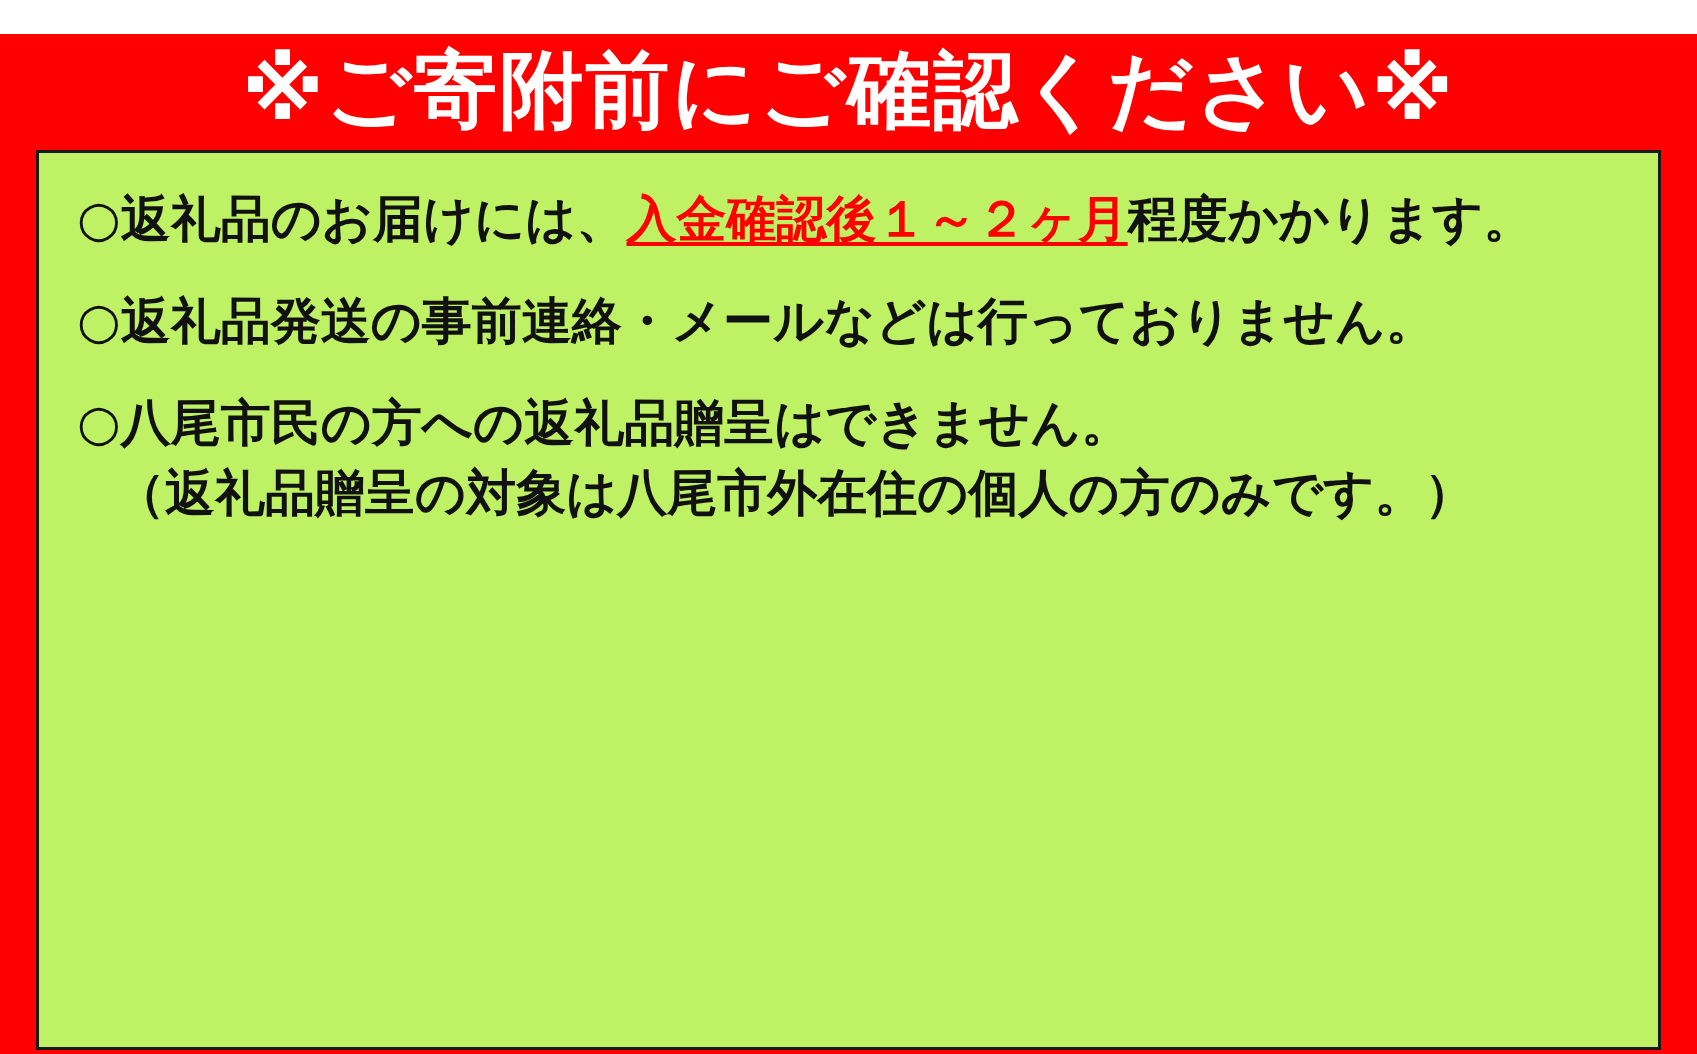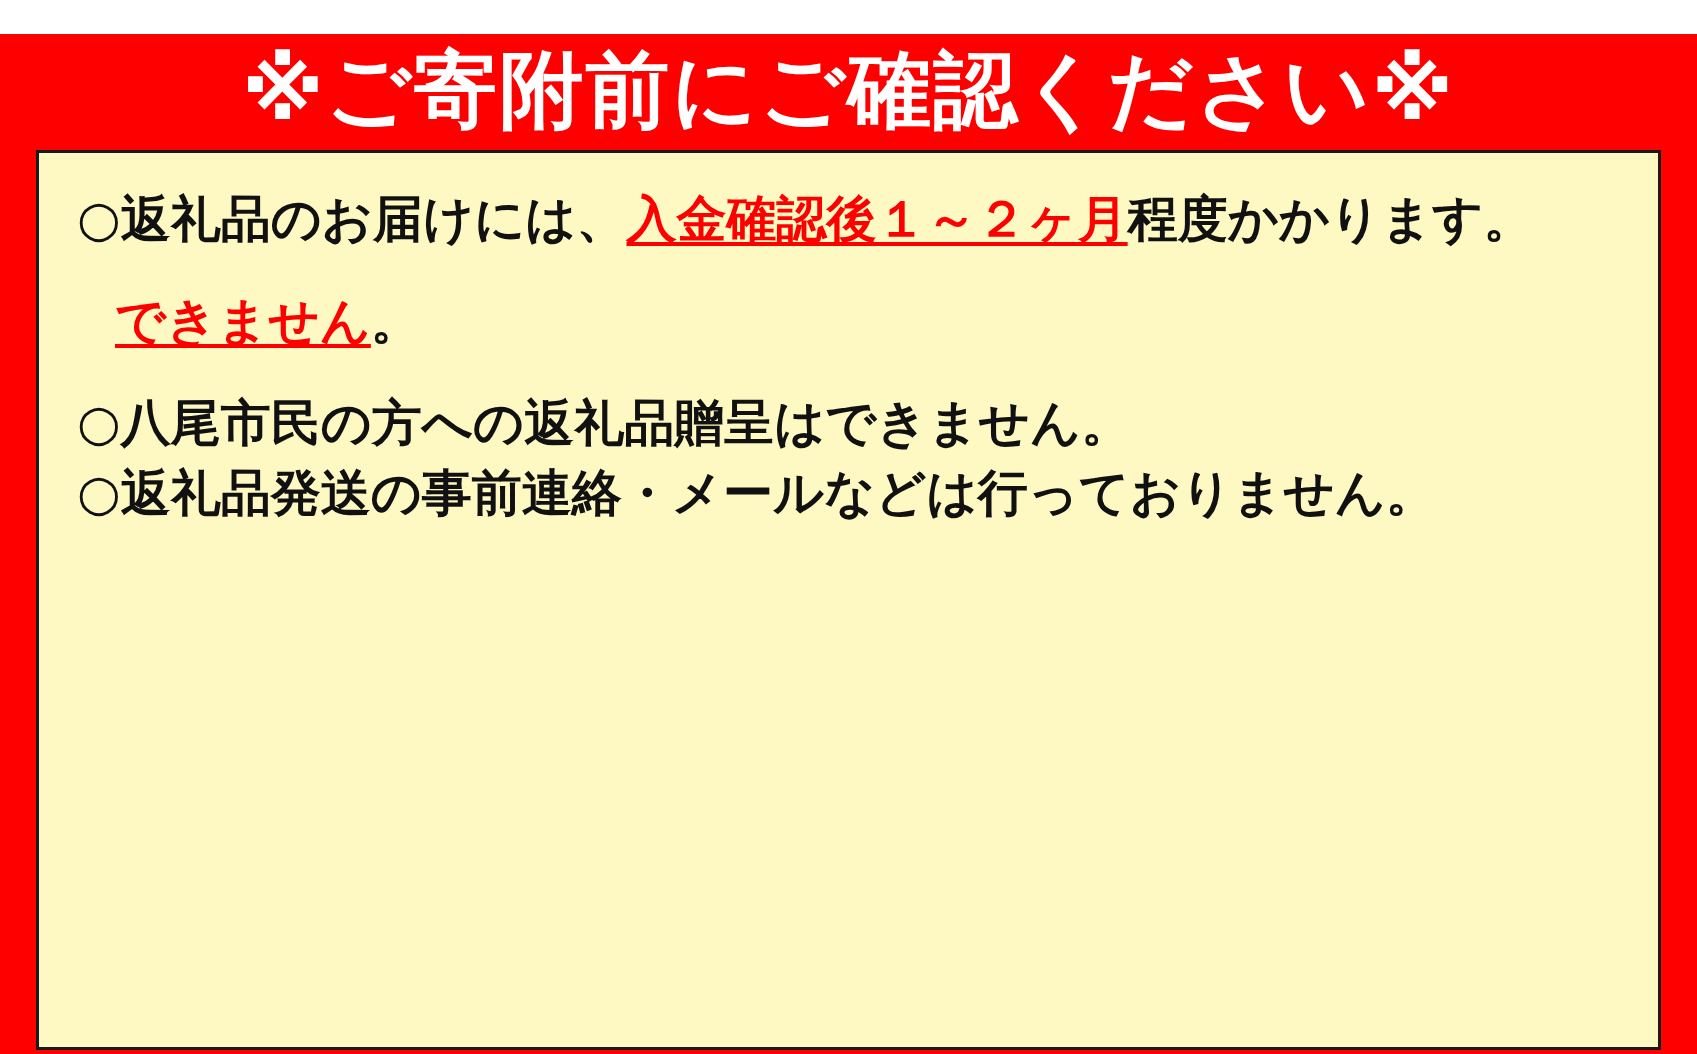--- a/index.html
+++ b/index.html
@@ -37,21 +37,21 @@
     white-space: nowrap;
   }
 
   .inner-box {
     box-sizing: border-box;
     position: absolute;
     left: 36px;
     top: 116px;
     width: 1625px;
     height: 900px;
-    background: #fef9c3;
+    background: #bef264;
     border: 3px solid #1a1a1a;
     padding: 34px 38px 8px 38px;
   }
 
   .note-line {
     color: #111111;
     font-size: 50px;
     font-weight: bold;
     line-height: 1.28;
     letter-spacing: 0px;
@@ -82,27 +82,27 @@
   <div class="banner-title">※ご寄附前にご確認ください※</div>
 
   <div class="inner-box">
 
     <p class="note-line">
       <span>○返礼品のお届けには、</span><span class="hl">入金確認後１～２ヶ月</span><span>程度かかります。</span>
     </p>
 
 
 
-    <p class="note-line indent2">
-      <span class="hl">できません</span><span>。</span>
+
+    <p class="note-line">
+      <span>○返礼品発送の事前連絡・メールなどは行っておりません。</span>
     </p>
 
     <p class="note-line tight">
       <span>○八尾市民の方への返礼品贈呈はできません。</span>
     </p>
 
-    <p class="note-line">
-      <span>○返礼品発送の事前連絡・メールなどは行っておりません。</span>
+    <p class="note-line indent2">
+      <span>（返礼品贈呈の対象は八尾市外在住の個人の方のみです。）</span>
     </p>
-
 
   </div>
 </div>
 
 </body></html>

